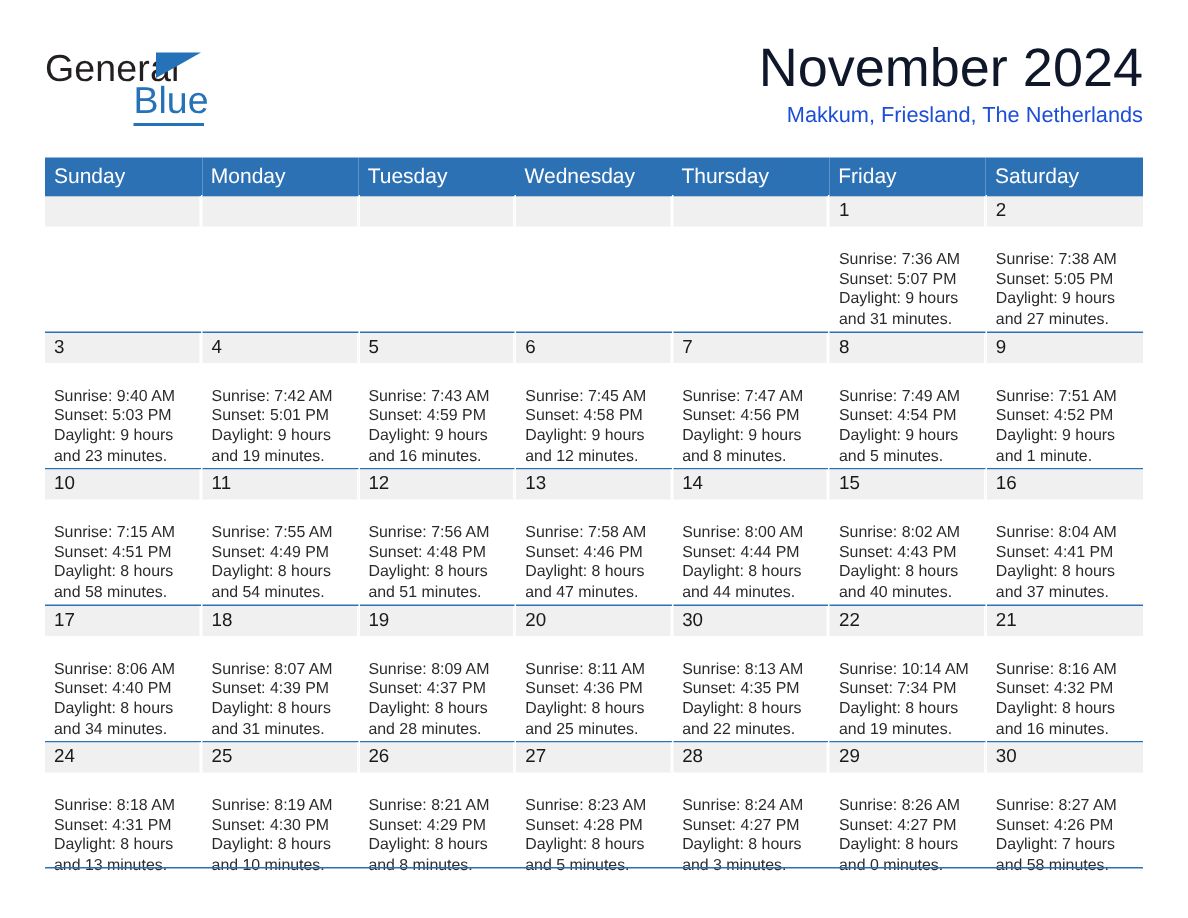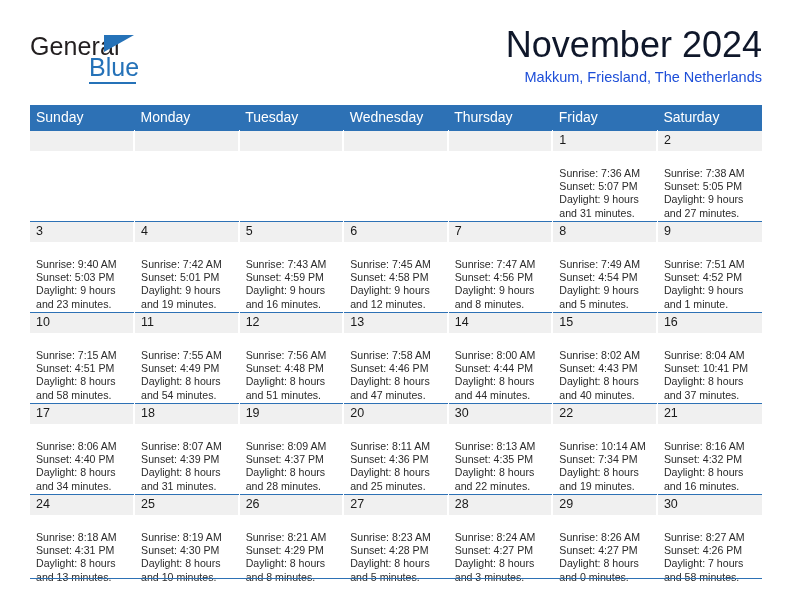--- a/index.html
+++ b/index.html
@@ -381,21 +381,21 @@
                 <div>Daylight: 8 hours</div>
                 <div>and 40 minutes.</div>
               </div>
             </div>
           </td>
           <td>
             <div class="cell-inner">
               <div class="daynum">16</div>
               <div class="info">
                 <div>Sunrise: 8:04 AM</div>
-                <div>Sunset: 10:41 PM</div>
+                <div>Sunset: 4:41 PM</div>
                 <div>Daylight: 8 hours</div>
                 <div>and 37 minutes.</div>
               </div>
             </div>
           </td>
         </tr>
         <tr class="week">
           <td>
             <div class="cell-inner">
               <div class="daynum">17</div>

